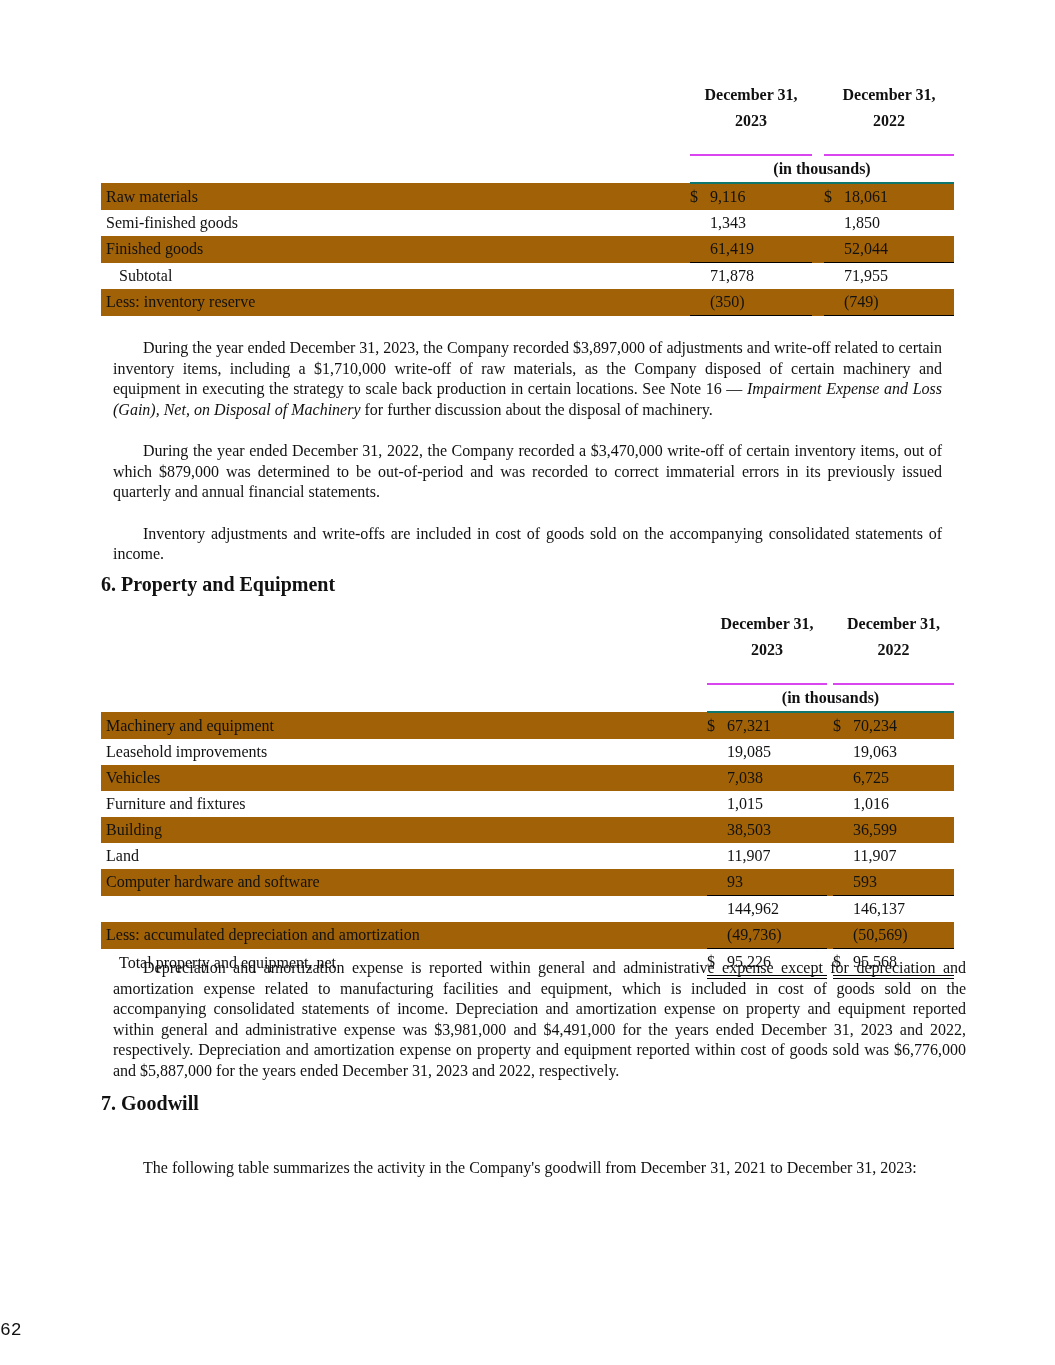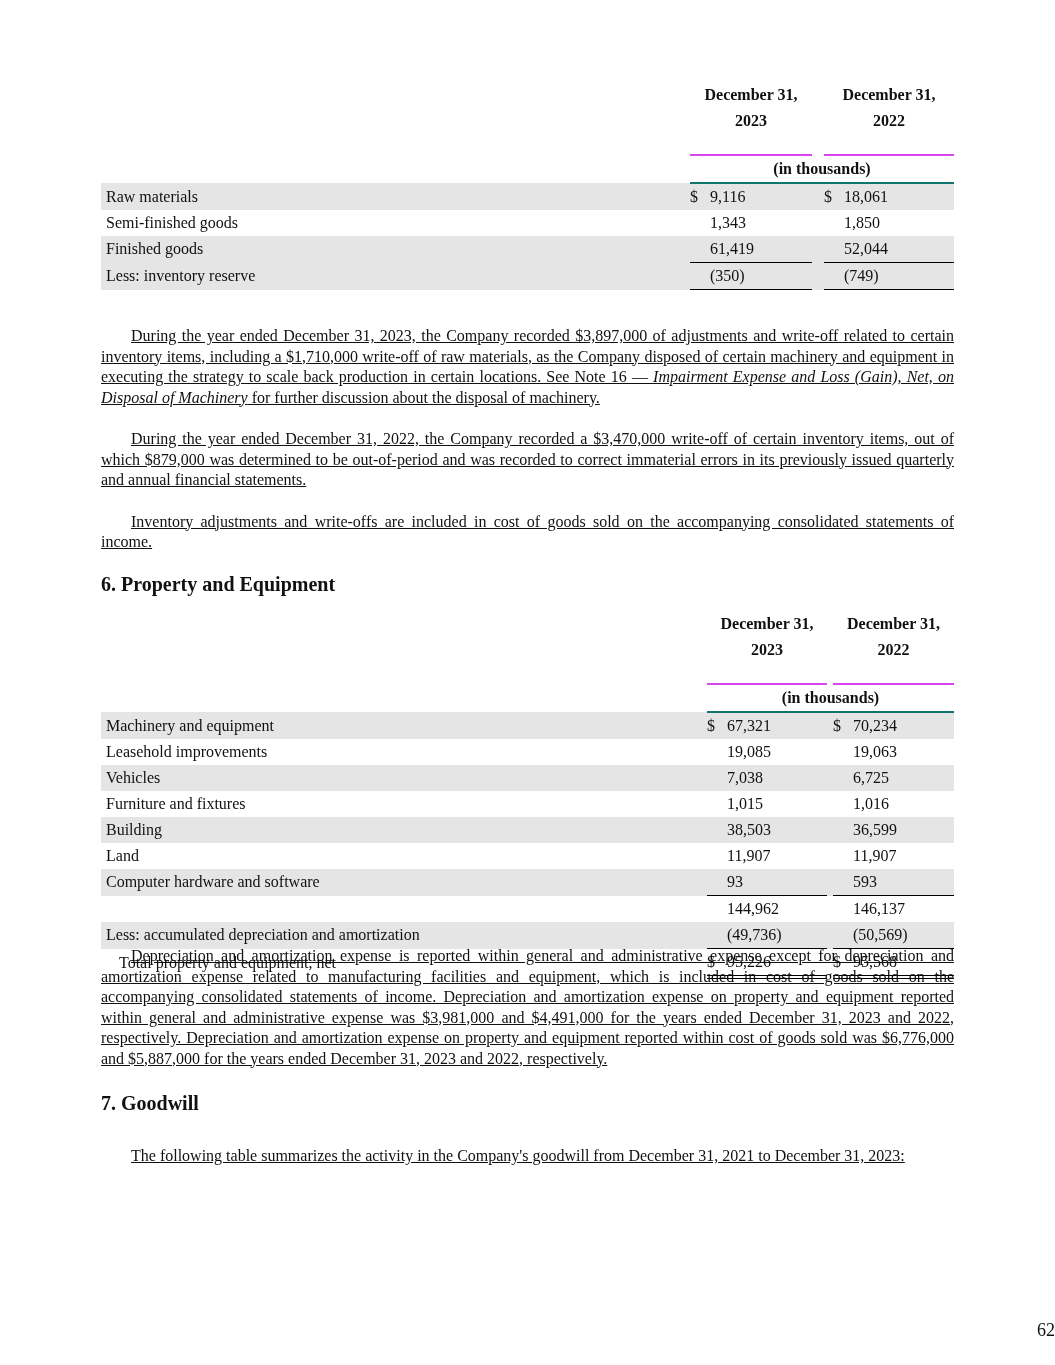--- a/index.html
+++ b/index.html
@@ -8,35 +8,35 @@
       font-family: "Liberation Serif", "DejaVu Serif", serif;
       color: #111; font-size: 16px;
     }
     .page { position: absolute; left: 101px; top: 0; width: 853px; }
 
     
     table.fin { border-collapse: collapse; width: 853px; table-layout: fixed; }
     table.fin td { padding: 0; height: 26px; line-height: 26px; white-space: nowrap; }
     table.fin .lbl { padding-left: 5px; }
     table.fin .lbl.indent { padding-left: 18px; }
-    table.fin tr.shade td.shd { background: #e5e5e5; }
+    table.fin tr.shade td.shd { background: #a16207; }
     .hdr td { font-weight: bold; text-align: center; line-height: 17px; height: auto; vertical-align: bottom; }
     .hdr .colhead { border-bottom: 2px solid #d946ef; padding-bottom: 20px; }
     .units td { font-weight: bold; text-align: center; height: 24px; line-height: 24px; }
     .units .unitcell { border-bottom: 2px solid #0f766e; }
     td.cur { text-align: left; }
     td.num { padding-right: 6px; }
     td.num.paren { padding-right: 0; }
     .ul-single td.c { border-bottom: 1.5px solid #000; }
     .ul-double td.c { border-bottom: 4px double #000; }
     td.gap { width: 10px; }
 
-    p.body { margin: 0; text-align: justify; line-height: 20.5px; text-indent: 30px; text-decoration: underline; }
+    p.body { margin: 12px; text-align: justify; line-height: 20.5px; text-indent: 30px; }
     h3.sec { margin: 0; font-size: 20px; font-weight: bold; line-height: 20px; }
-    .pagenum { position: absolute; left: 0; width: 1055px; top: 1320px; text-align: right; font-size: 18px; }
+    .pagenum { position: absolute; left: 0; width: 1055px; top: 1320px; text-align: left; font-size: 18px; font-family: Liberation Mono, monospace; }
     i { font-style: italic; }
   </style>
 </head>
 <body>
 
 <div class="page">
 
   <table class="fin" style="position:absolute; top:82px;">
     <colgroup>
       <col style="width:589px">
@@ -81,20 +81,28 @@
           <td class="cur shd c"></td>
           <td class="num shd c">1,850</td>
         </tr>
         <tr class="shade ul-single">
           <td class="lbl shd">Finished goods</td>
           <td class="cur shd c"></td>
           <td class="num shd c">61,419</td>
           <td class="gap shd"></td>
           <td class="cur shd c"></td>
           <td class="num shd c">52,044</td>
+        </tr>
+        <tr>
+          <td class="lbl shd indent">Subtotal</td>
+          <td class="cur shd c"></td>
+          <td class="num shd c">71,878</td>
+          <td class="gap shd"></td>
+          <td class="cur shd c"></td>
+          <td class="num shd c">71,955</td>
         </tr>
         <tr class="shade ul-single">
           <td class="lbl shd">Less: inventory reserve</td>
           <td class="cur shd c"></td>
           <td class="num shd c paren">(350)</td>
           <td class="gap shd"></td>
           <td class="cur shd c"></td>
           <td class="num shd c paren">(749)</td>
         </tr>
       </tbody>

